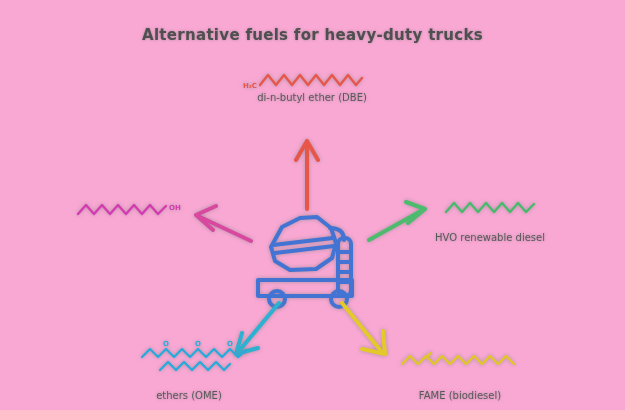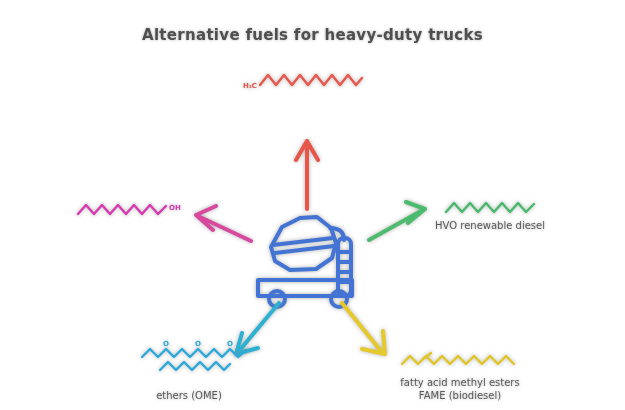--- a/index.html
+++ b/index.html
@@ -1,17 +1,17 @@
 <!DOCTYPE html>
 <html><head>
 <meta charset="utf-8">
 <style>
   html,body{margin:0;padding:0;background:#000;width:625px;height:410px;overflow:hidden;
     font-family:"DejaVu Sans",sans-serif;}
-  .stage{position:relative;width:625px;height:410px;background:#ffffff;}
+  .stage{position:relative;width:625px;height:410px;background:#f9a8d4;}
   .title{position:absolute;top:26px;left:0;width:625px;text-align:center;
     font-size:15px;font-weight:bold;color:#4f4f4f;letter-spacing:.3px;
     text-shadow:0 0 3px rgba(110,110,110,.55);}
   .lbl{position:absolute;transform:translateX(-50%);white-space:nowrap;
     font-size:10px;color:#595959;text-shadow:0 0 3px rgba(110,110,110,.55);}
   svg{position:absolute;top:0;left:0;}
   .halo{filter:drop-shadow(0 0 2px rgba(130,130,130,.65));}
   .mol{fill:none;stroke-width:2.4;stroke-linecap:round;stroke-linejoin:round;}
   .arrow{fill:none;stroke-width:4;stroke-linecap:round;stroke-linejoin:round;}
   .truck{fill:none;stroke-width:4;stroke-linecap:round;stroke-linejoin:round;}
@@ -80,17 +80,17 @@
       <text class="atom" x="198" y="346" text-anchor="middle" fill="#2aa9dc">O</text>
       <text class="atom" x="230" y="346" text-anchor="middle" fill="#2aa9dc">O</text>
     </g>
 
     <g class="mol halo" stroke="#e2c628">
       <polyline points="402,364 410,356 418,364 426,356 434,364 442,356 450,364 458,356 466,364 474,356 482,364 490,356 498,364 506,356 514,364"></polyline>
       <path d="M425,358 L431,353"></path>
     </g>
   </svg>
 
-  <div class="lbl" style="left:490px;top:220px;">HVO renewable diesel</div>
+  <div class="lbl" style="left:312px;top:92px;">di-n-butyl ether (DBE)</div>
+  <div class="lbl" style="left:490px;top:232px;">HVO renewable diesel</div>
   <div class="lbl" style="left:180px;top:390px;margin-left:9px;">ethers (OME)</div>
-  <div class="lbl" style="left:460px;top:377px;">fatty acid methyl esters</div>
   <div class="lbl" style="left:460px;top:390px;">FAME (biodiesel)</div>
 </div>
 
 </body></html>

